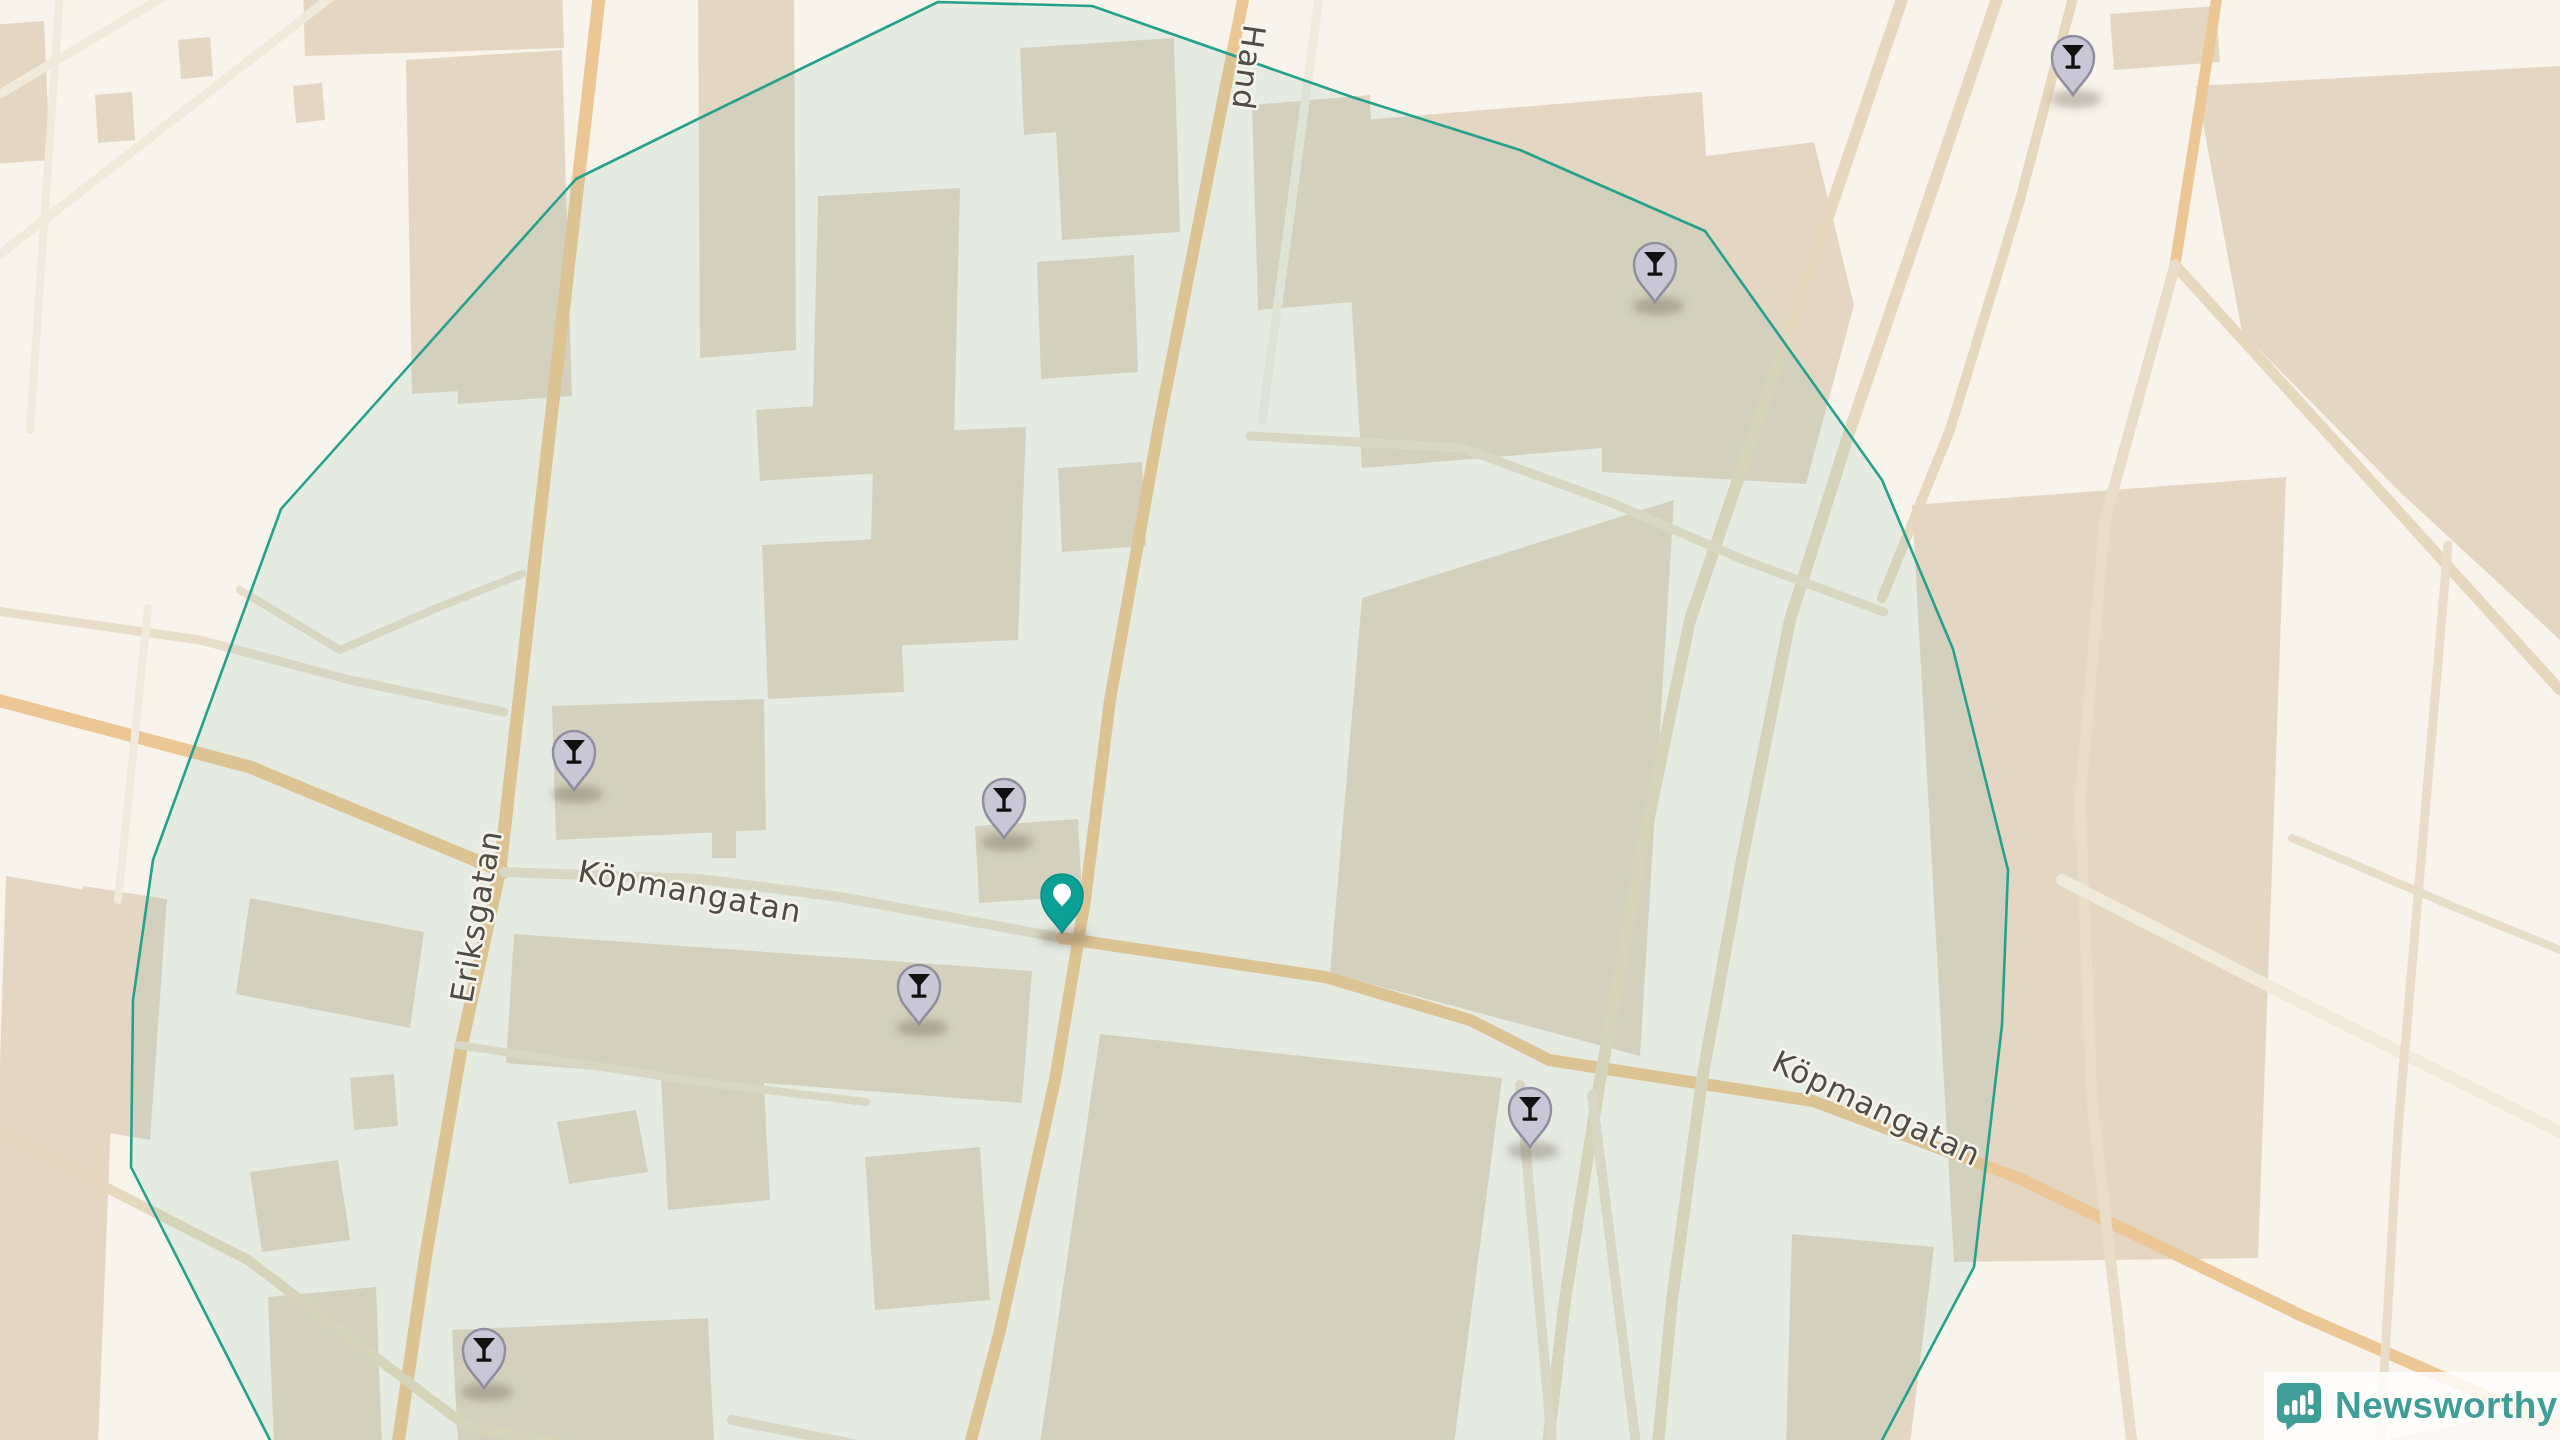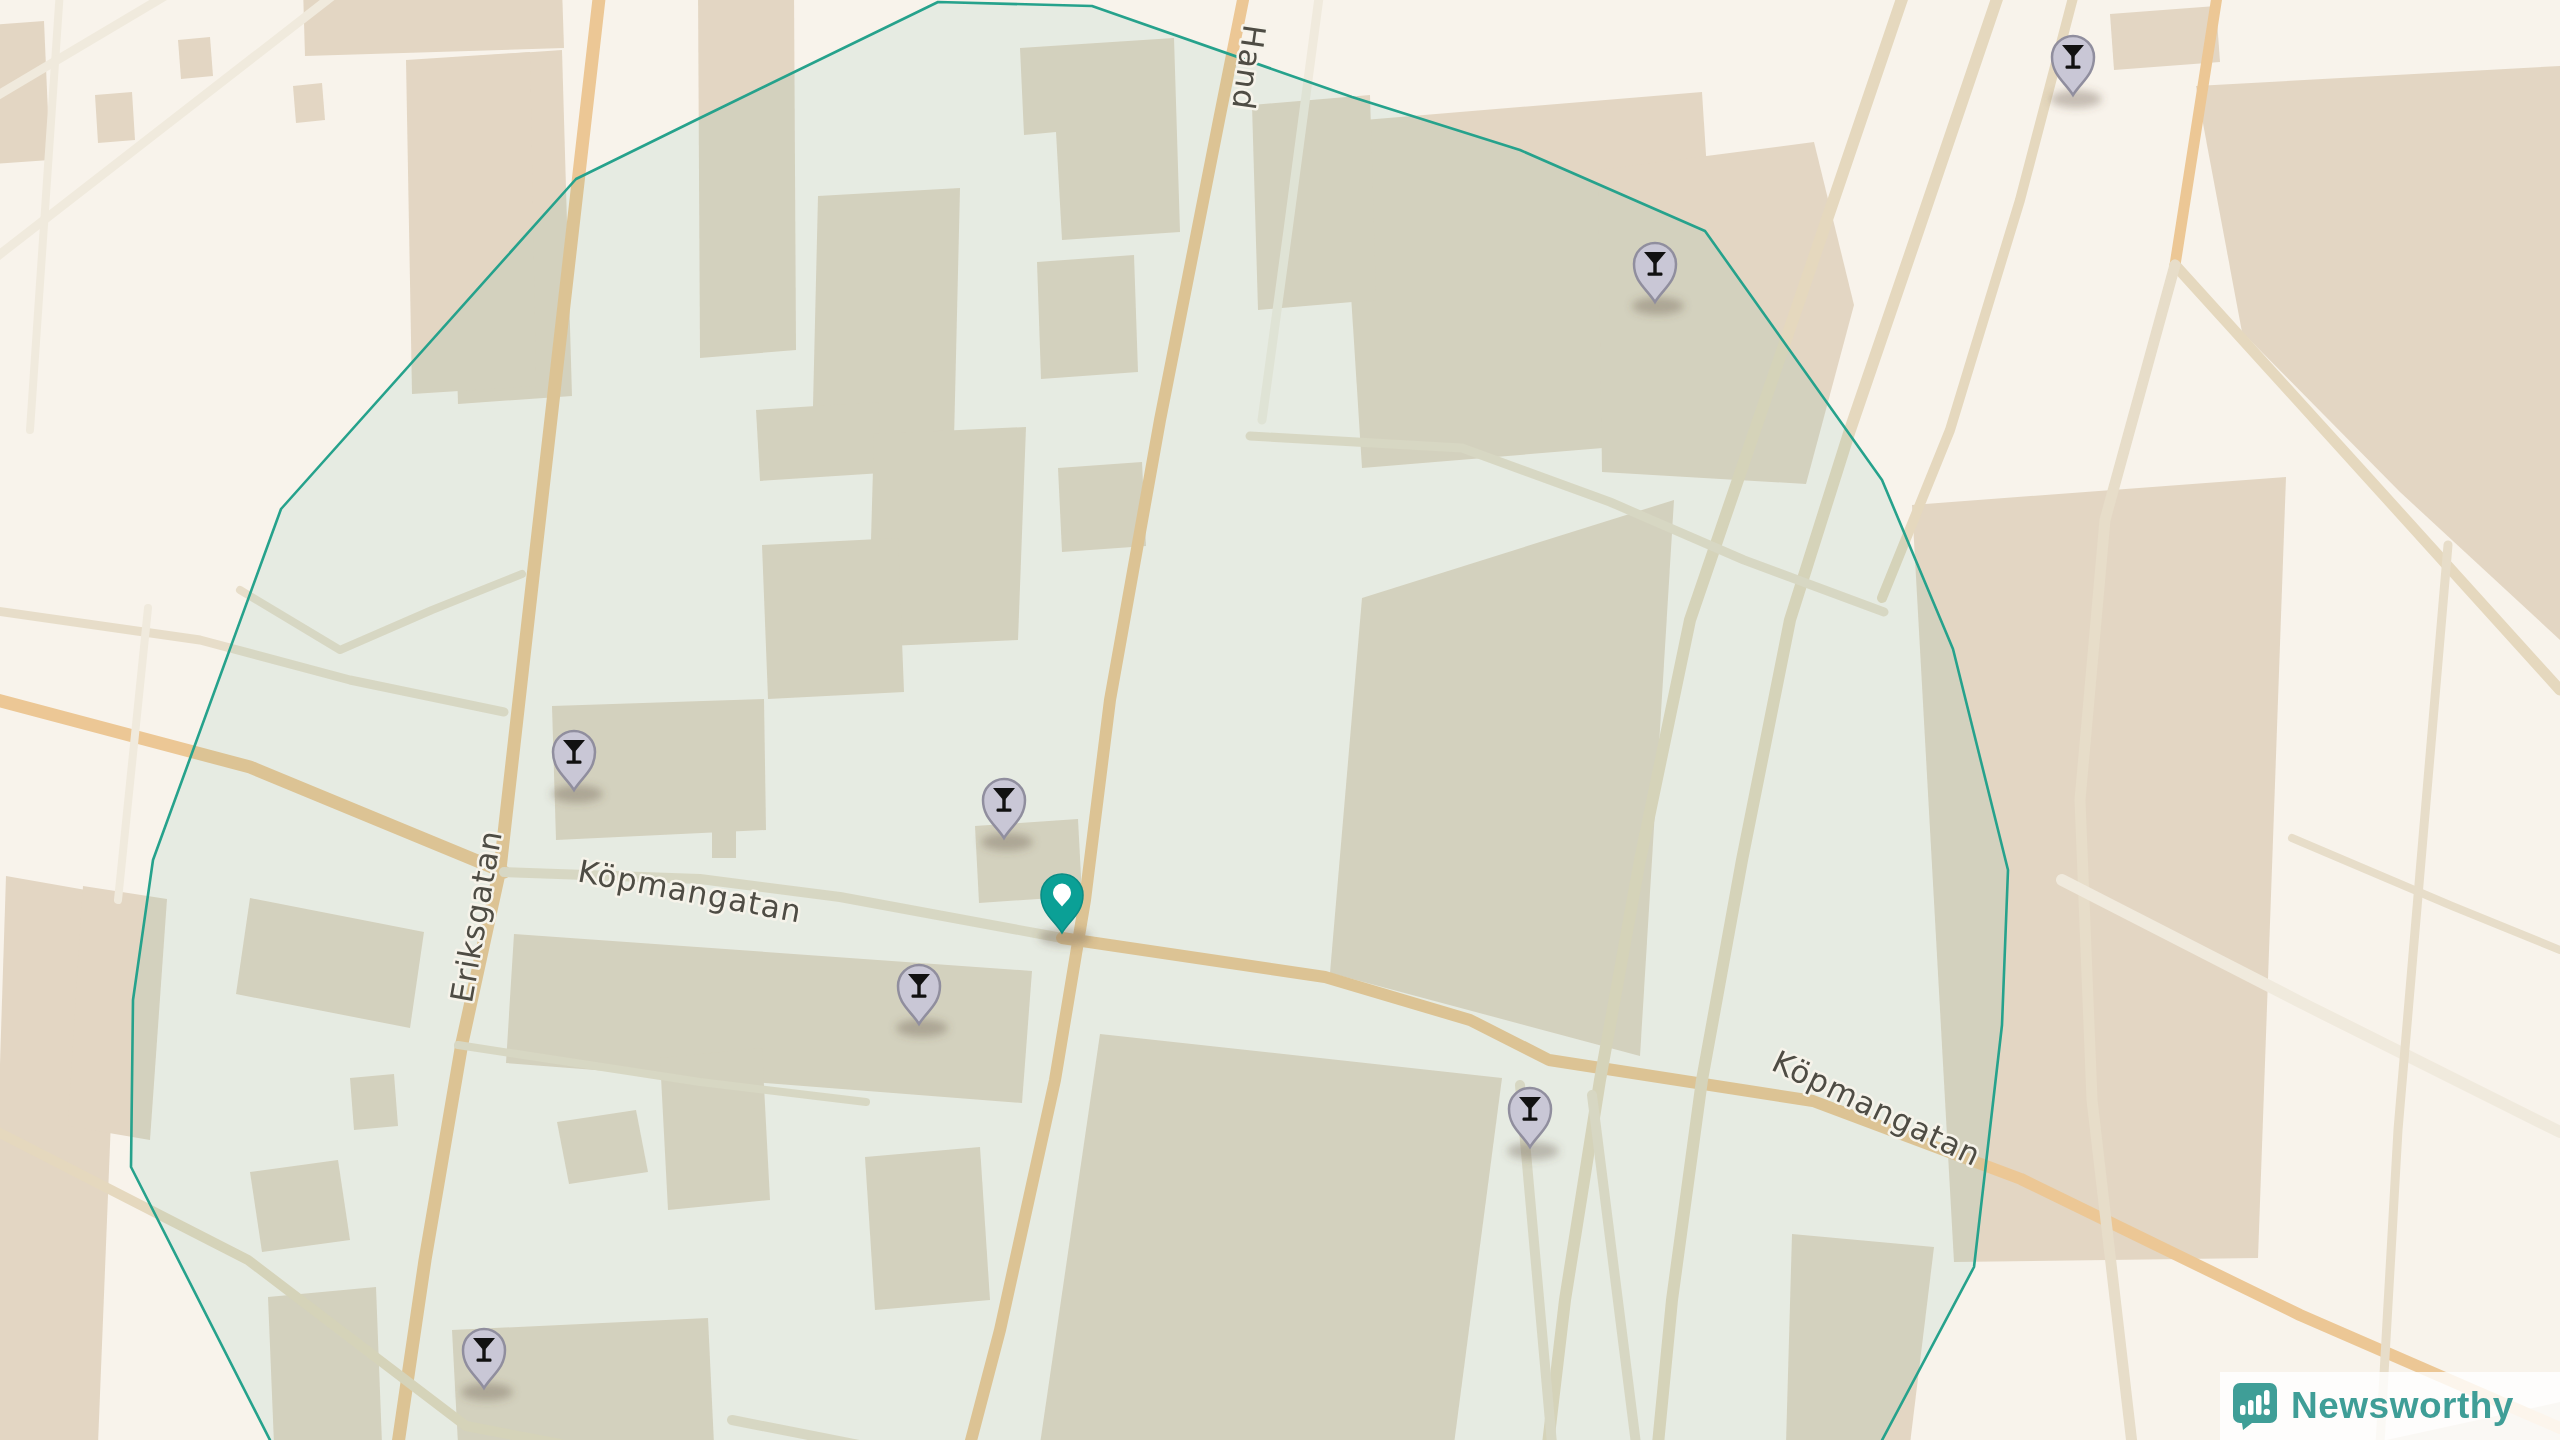--- a/index.html
+++ b/index.html
@@ -1,20 +1,20 @@
 <!DOCTYPE html>
 <html><head>
 <meta charset="utf-8">
 <style>
   html,body{margin:0;padding:0;background:#f8f3eb;}
   .stage{position:relative;width:2560px;height:1440px;overflow:hidden;background:#f8f3eb;
          font-family:"DejaVu Sans","Liberation Sans",sans-serif;}
   #map-svg{position:absolute;left:0;top:0;width:2560px;height:1440px;display:block;}
   .street-label{font-family:"DejaVu Sans","Liberation Sans",sans-serif;}
-  .logo-band{position:absolute;right:0;bottom:0;height:68px;width:340px;
+  .logo-band{position:absolute;right:0;bottom:0;height:68px;width:296px;
              background:rgba(255,255,255,0.82);display:flex;align-items:center;
              gap:13px;padding-left:12px;box-sizing:border-box;cursor:pointer;}
   .logo-icon{width:46px;height:48px;flex:0 0 auto;}
   .logo-text{color:#3f9e97;font-weight:700;font-size:37px;letter-spacing:0.5px;
              font-family:"Liberation Sans","DejaVu Sans",sans-serif;}
 </style>
 </head>
 <body>
 
 <div class="stage">

